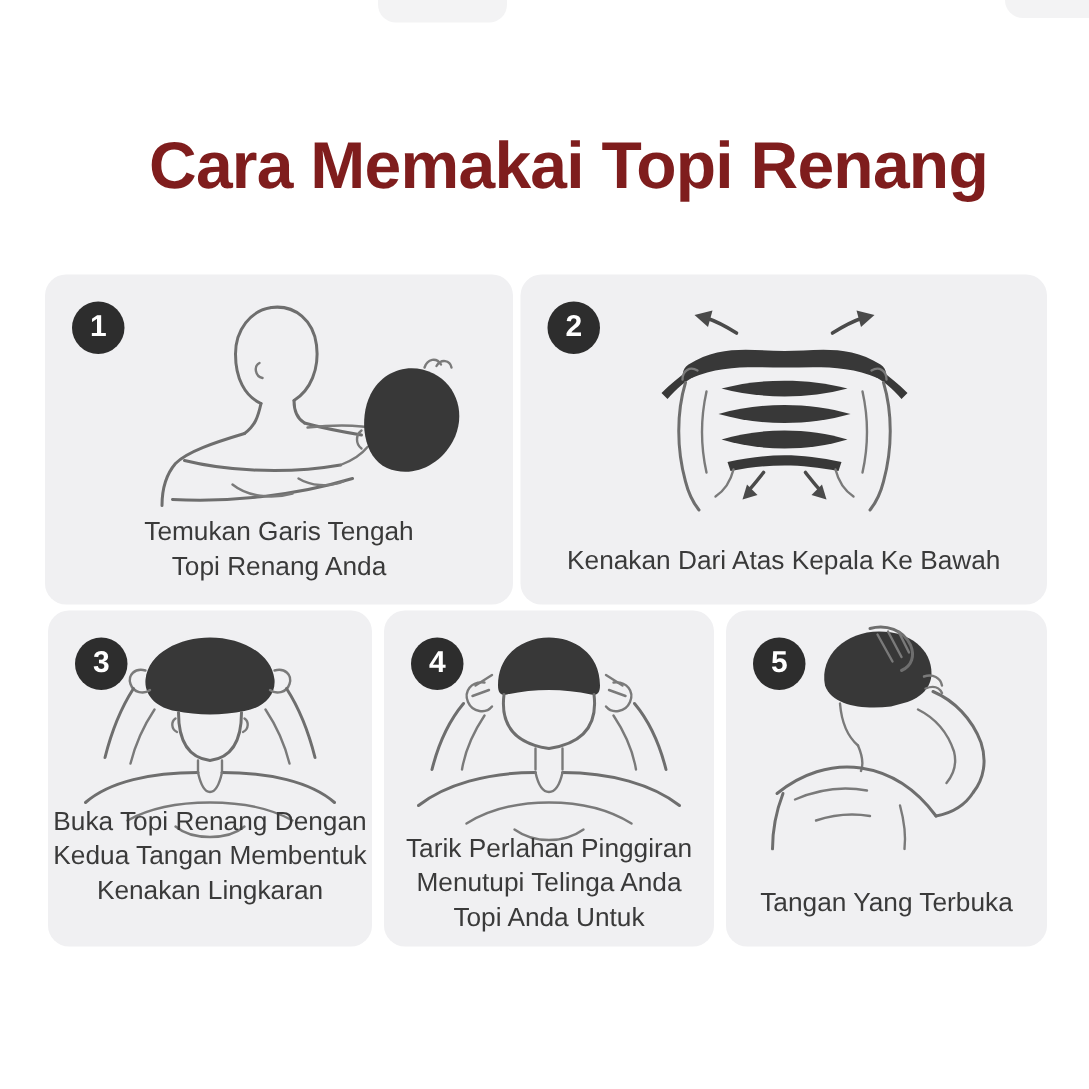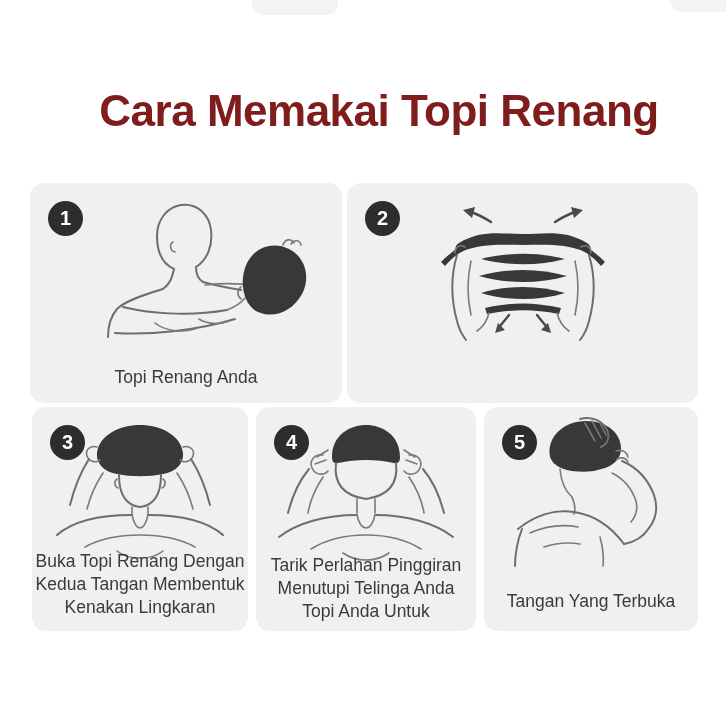--- a/index.html
+++ b/index.html
@@ -26,21 +26,21 @@
     position:absolute;left:18px;top:18px;width:35px;height:35px;border-radius:50%;
     background:#2d2d2d;color:#ffffff;font-size:20px;font-weight:700;
     display:flex;align-items:center;justify-content:center;
   }
   .caption{
     position:absolute;left:0;right:0;text-align:center;
     font-size:17.5px;line-height:23px;color:#3a3a3a;
   }
   .p1 .caption{bottom:14px;}
   .p2 .caption{bottom:18px;}
-  .p3 .caption{bottom:12px;}
+  .p3 .caption{bottom:26px;}
   .p4 .caption{bottom:8px;}
   .p5 .caption{bottom:18px;}
   .ill{position:absolute;}
   .p1 .ill{left:50%;top:12px;transform:translateX(-50%);margin-left:24px;}
   .p2 .ill{left:50%;top:12px;transform:translateX(-50%);}
   .p3 .ill{left:50%;top:10px;transform:translateX(-50%);}
   .p4 .ill{left:50%;top:10px;transform:translateX(-50%);}
   .p5 .ill{left:50%;top:8px;transform:translateX(-50%);margin-left:6px;}
   .ln{fill:none;stroke:#6e6e6e;stroke-width:2;stroke-linecap:round;stroke-linejoin:round;}
   .ln-thin{fill:none;stroke:#7a7a7a;stroke-width:1.6;stroke-linecap:round;stroke-linejoin:round;}
@@ -83,20 +83,21 @@
       <path class="ln-thin" d="M60,128 c10,8 26,10 40,6"></path>
       <path class="ln-thin" d="M104,124 c8,5 20,6 30,2"></path>
 
       <path class="cap" d="M152,68 C160,52 178,46 194,54 C210,62 216,82 207,99 C198,116 179,124 163,117 C147,110 144,84 152,68 Z"></path>
 
       <path class="ln-thin" d="M188,50 c2,-6 8,-7 11,-2"></path>
       <path class="ln-thin" d="M196,49 c3,-5 9,-4 10,1"></path>
       <path class="ln-thin" d="M146,92 c-4,3 -4,9 0,12"></path>
     </svg>
     <div class="caption">
+      <div>Temukan Garis Tengah</div>
       <div>Topi Renang Anda</div>
     </div>
   </section>
 
   <section class="panel p2">
     <div class="badge">
       <span>2</span>
     </div>
     <svg class="ill" width="216" height="150" viewBox="0 0 216 150">
 
@@ -123,20 +124,23 @@
       <path class="ln-thin" d="M166,52 c5,-3 10,0 10,6"></path>
 
       <path class="ln-thin" d="M74,118 c-2,8 -6,14 -12,18"></path>
       <path class="ln-thin" d="M142,118 c2,8 6,14 12,18"></path>
 
       <path class="arrow" d="M94,120 C90,125 87,129 84,132"></path>
       <polygon class="arrowhead" points="80,138 90,135 83,128"></polygon>
       <path class="arrow" d="M122,120 C126,125 129,129 132,132"></path>
       <polygon class="arrowhead" points="136,138 126,135 133,128"></polygon>
     </svg>
+    <div class="caption">
+      <div>Kenakan Dari Atas Kepala Ke Bawah</div>
+    </div>
   </section>
 
   <section class="panel p3">
     <div class="badge">
       <span>3</span>
     </div>
     <svg class="ill" width="186" height="146" viewBox="0 0 186 146">
 
       <path class="cap" d="M50,36 C52,18 73,8 93,8 C113,8 134,18 136,36 C137,47 128,55 116,57 C101,60 85,60 70,57 C58,55 49,47 50,36 Z"></path>
 

